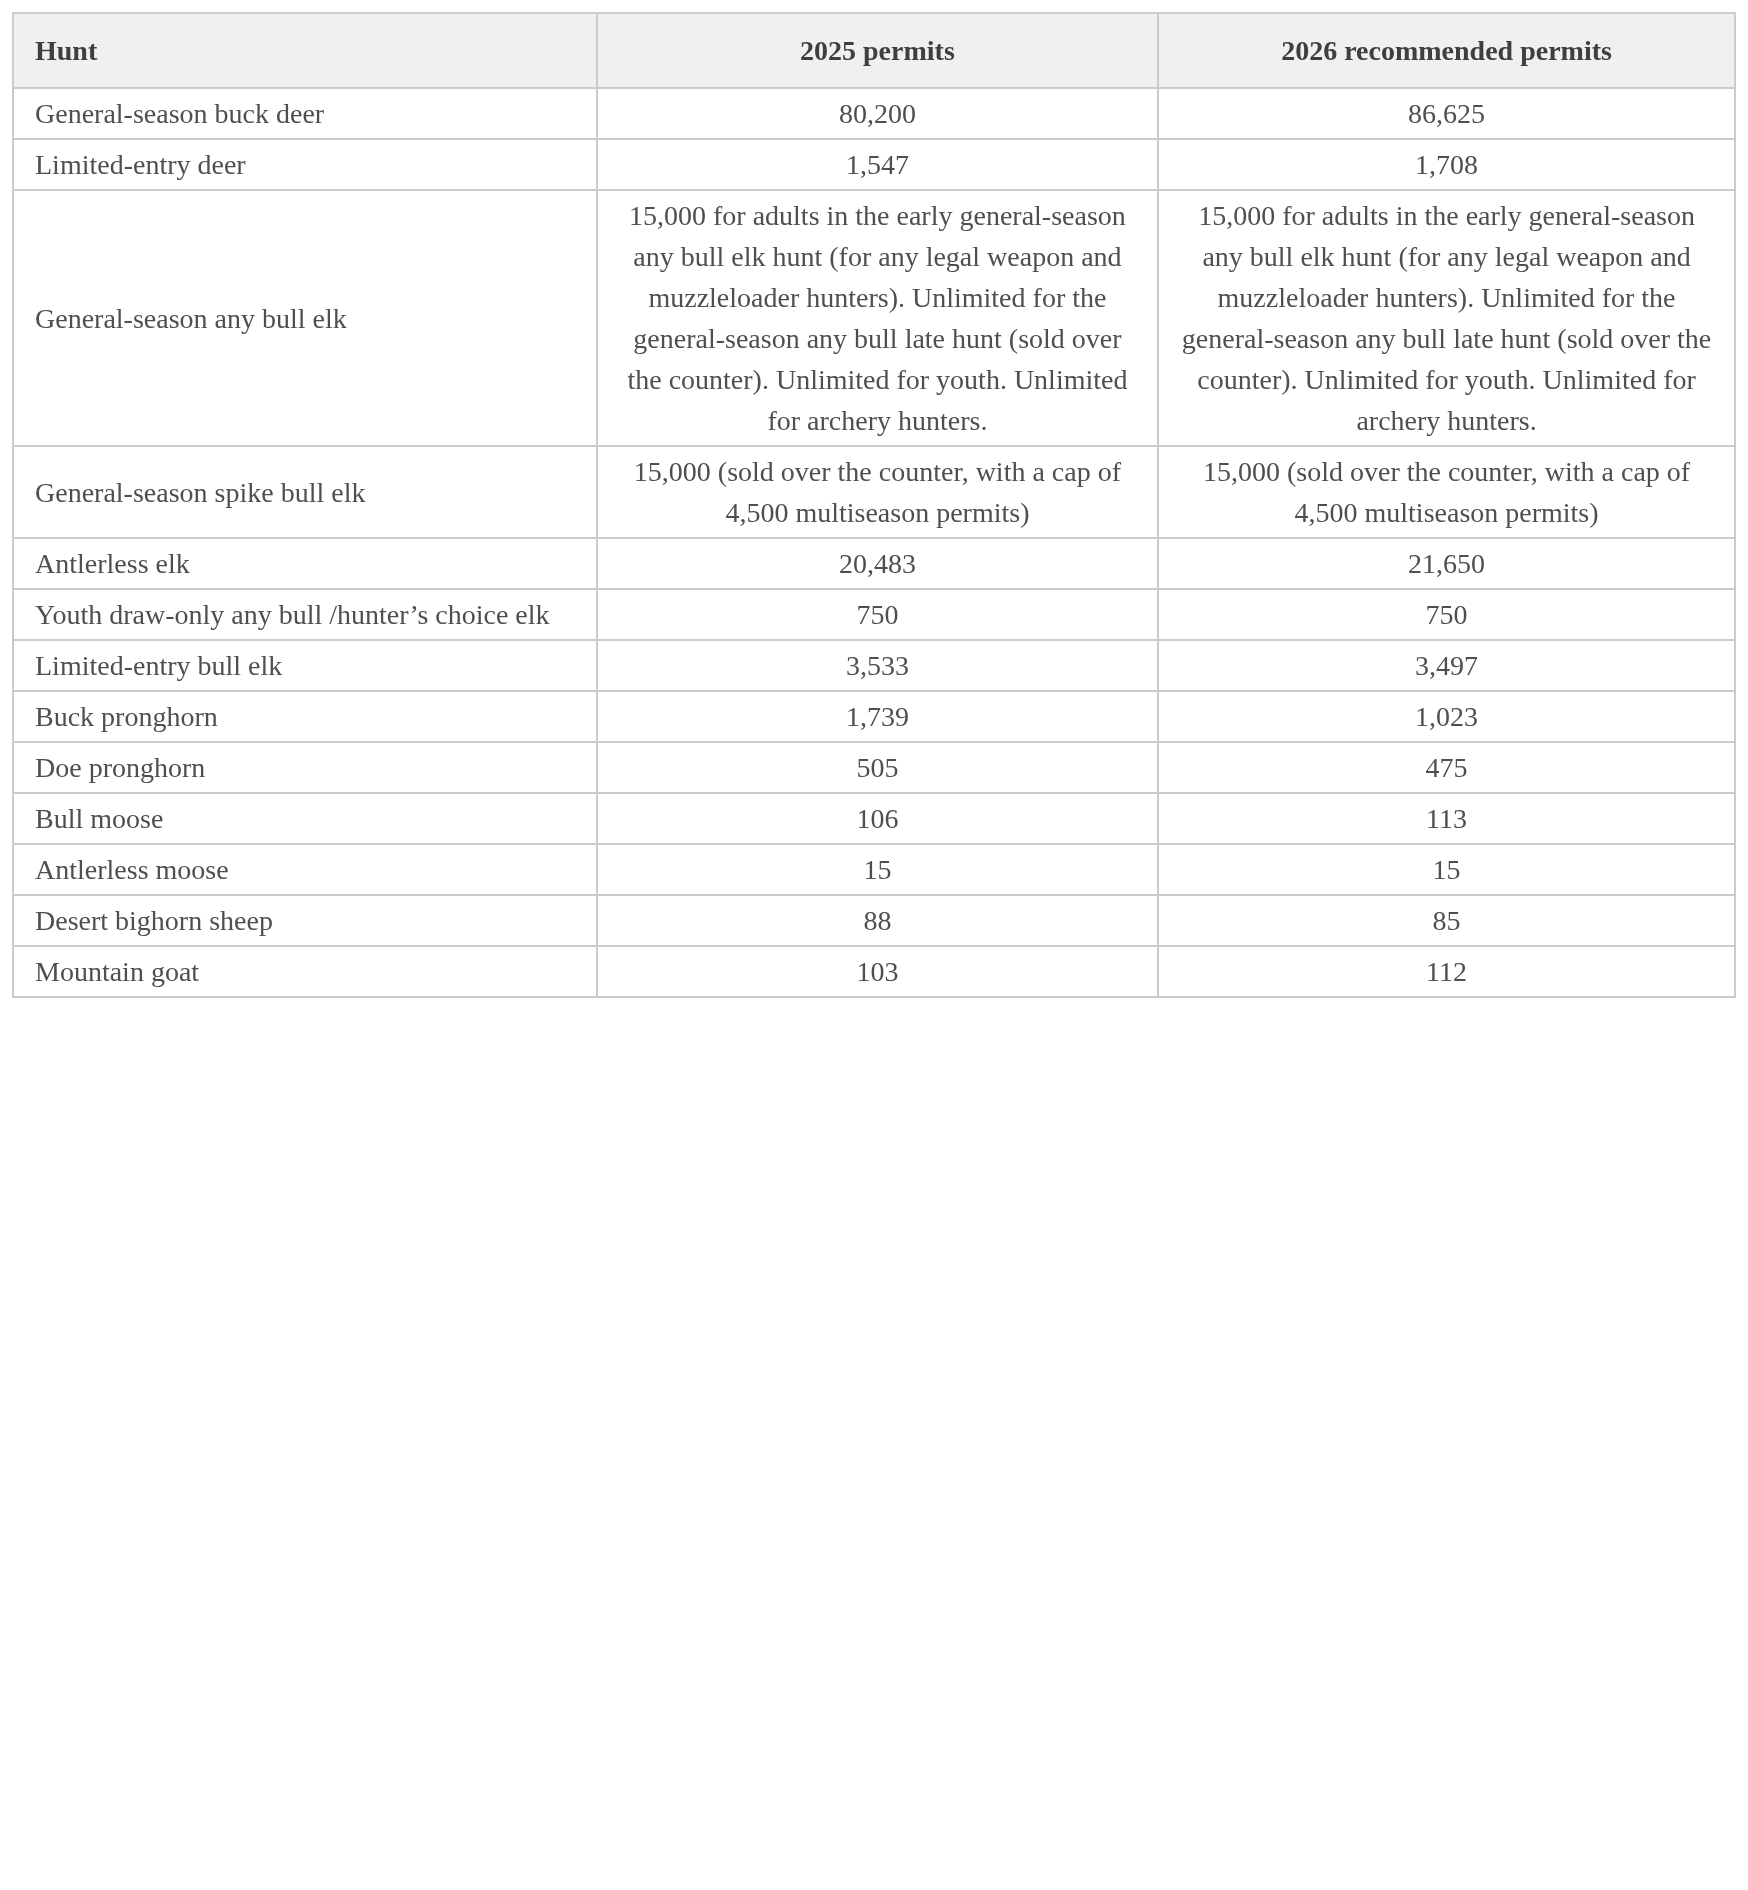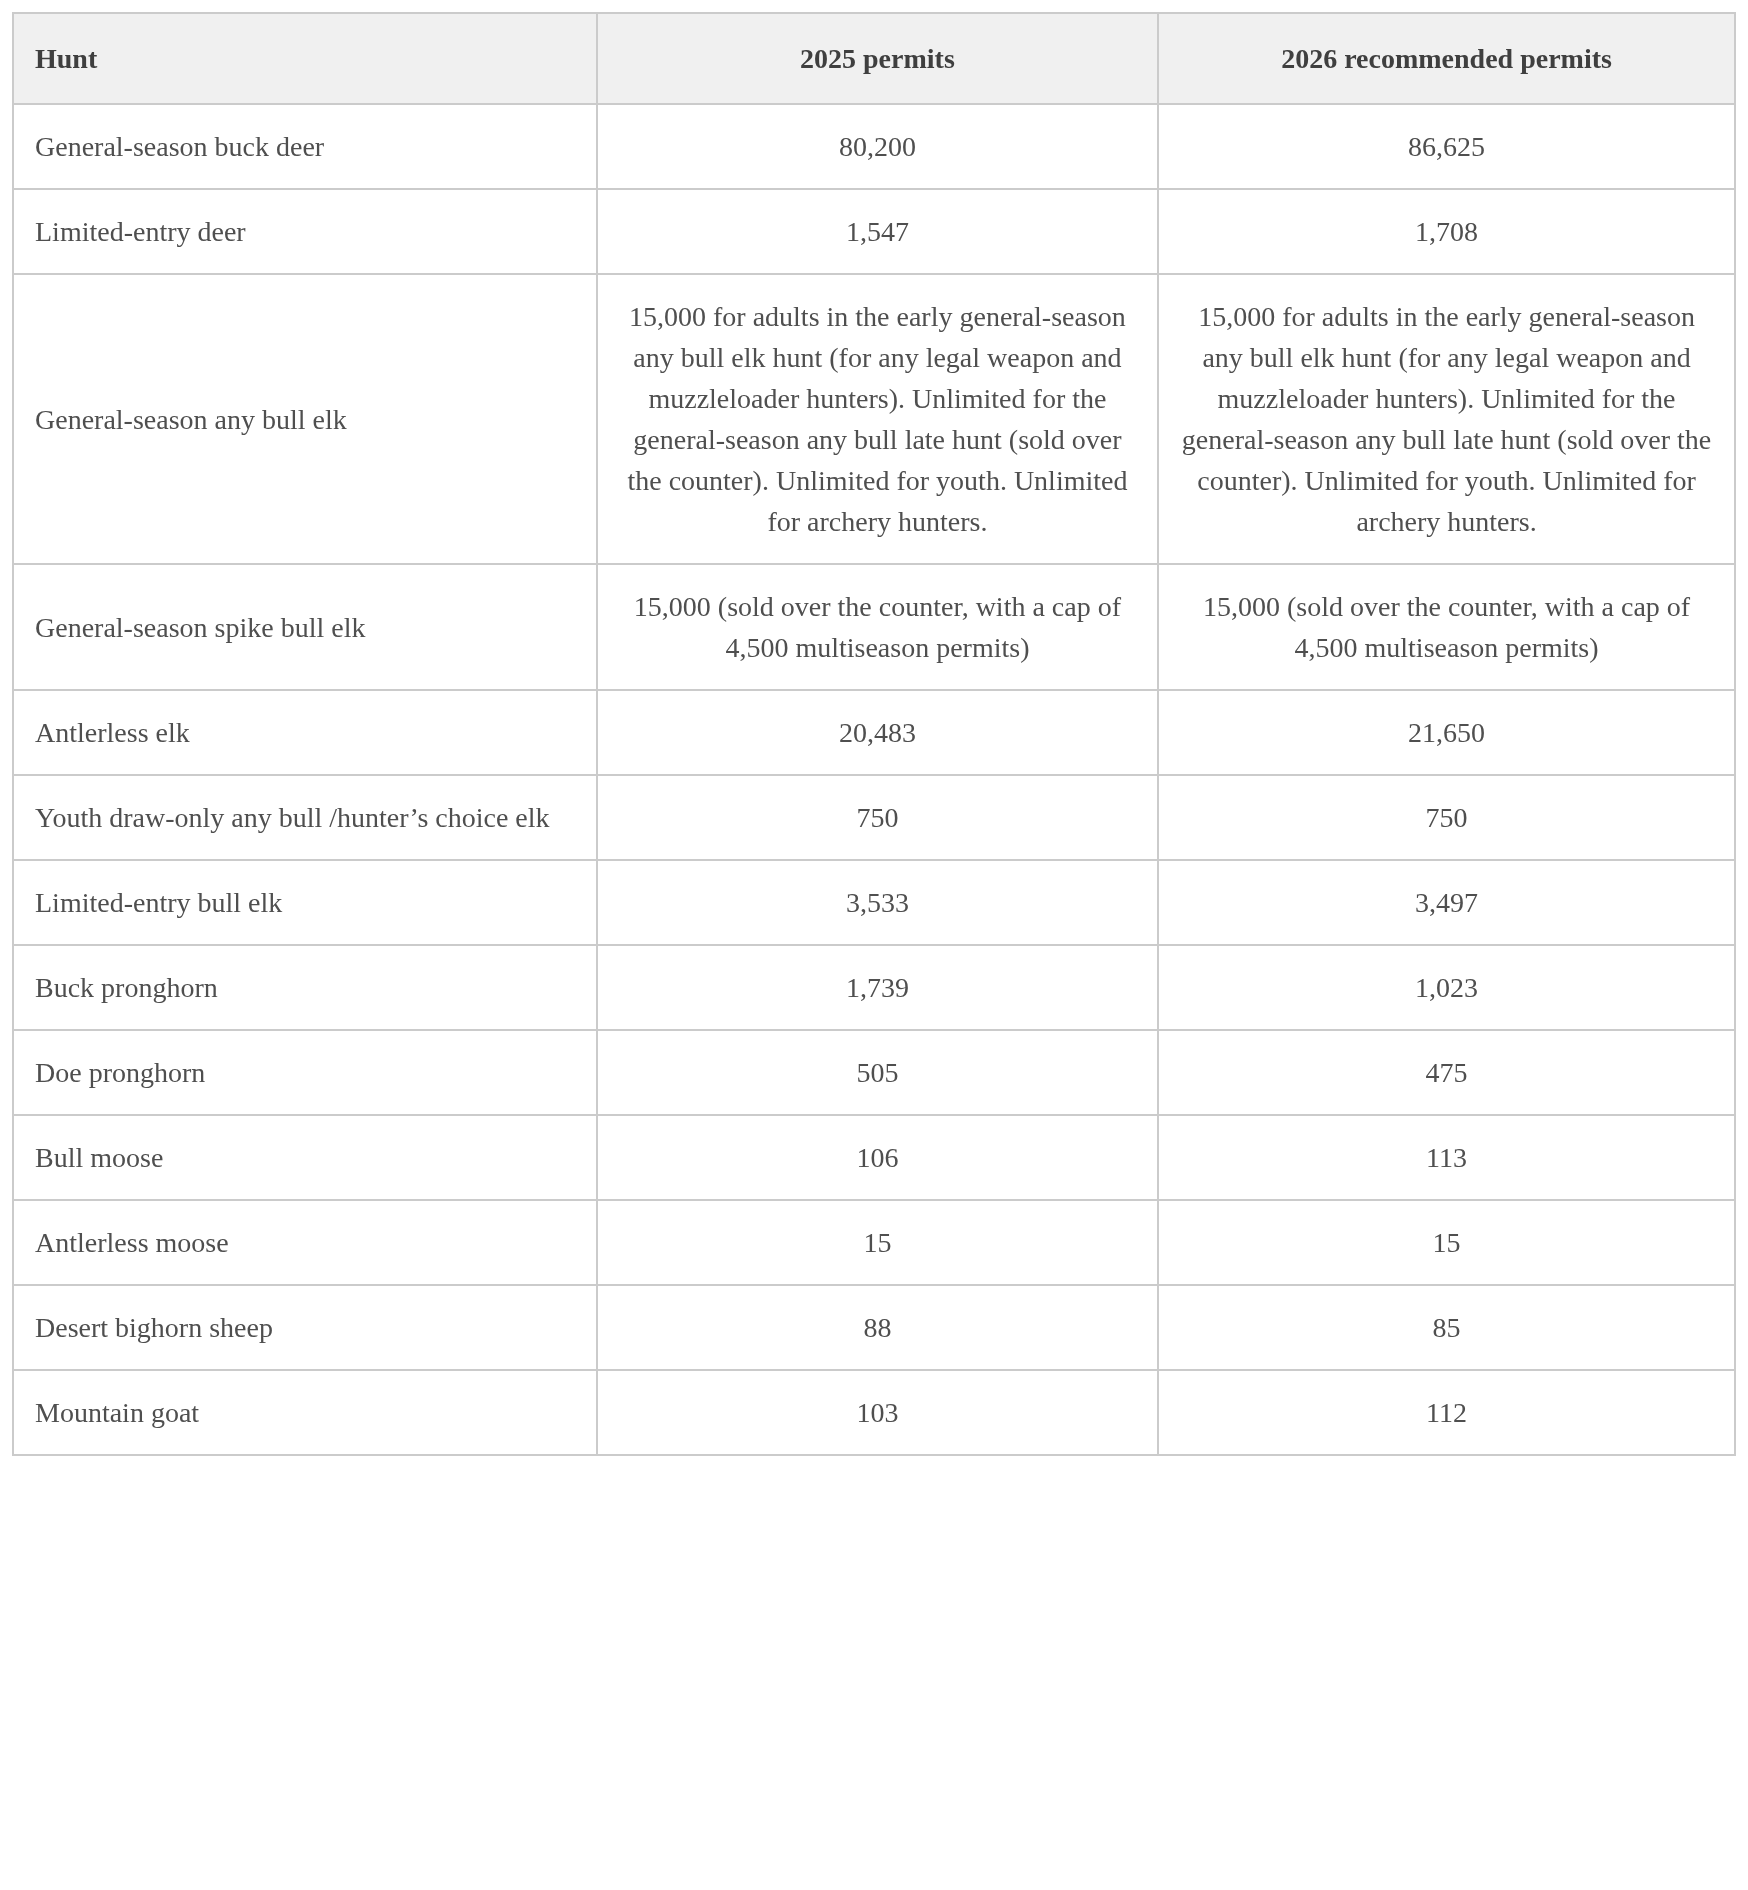--- a/index.html
+++ b/index.html
@@ -28,29 +28,29 @@
   table.permits th,
   table.permits td {
     border: 2px solid #cbcbcb;
     vertical-align: middle;
     word-wrap: break-word;
   }
   table.permits th {
     background: #f0f0f0;
     color: #3f3f3f;
     font-weight: bold;
-    padding: 24px 21px;
+    padding: 16px 21px;
     text-align: center;
   }
   table.permits th.hunt-col {
     text-align: left;
   }
   table.permits td {
     background: #ffffff;
-    padding: 21px 21px;
+    padding: 4px 21px;
     text-align: center;
   }
   table.permits td.hunt-cell {
     text-align: left;
   }
 </style>
 </head>
 <body>
 
 <table class="permits">

